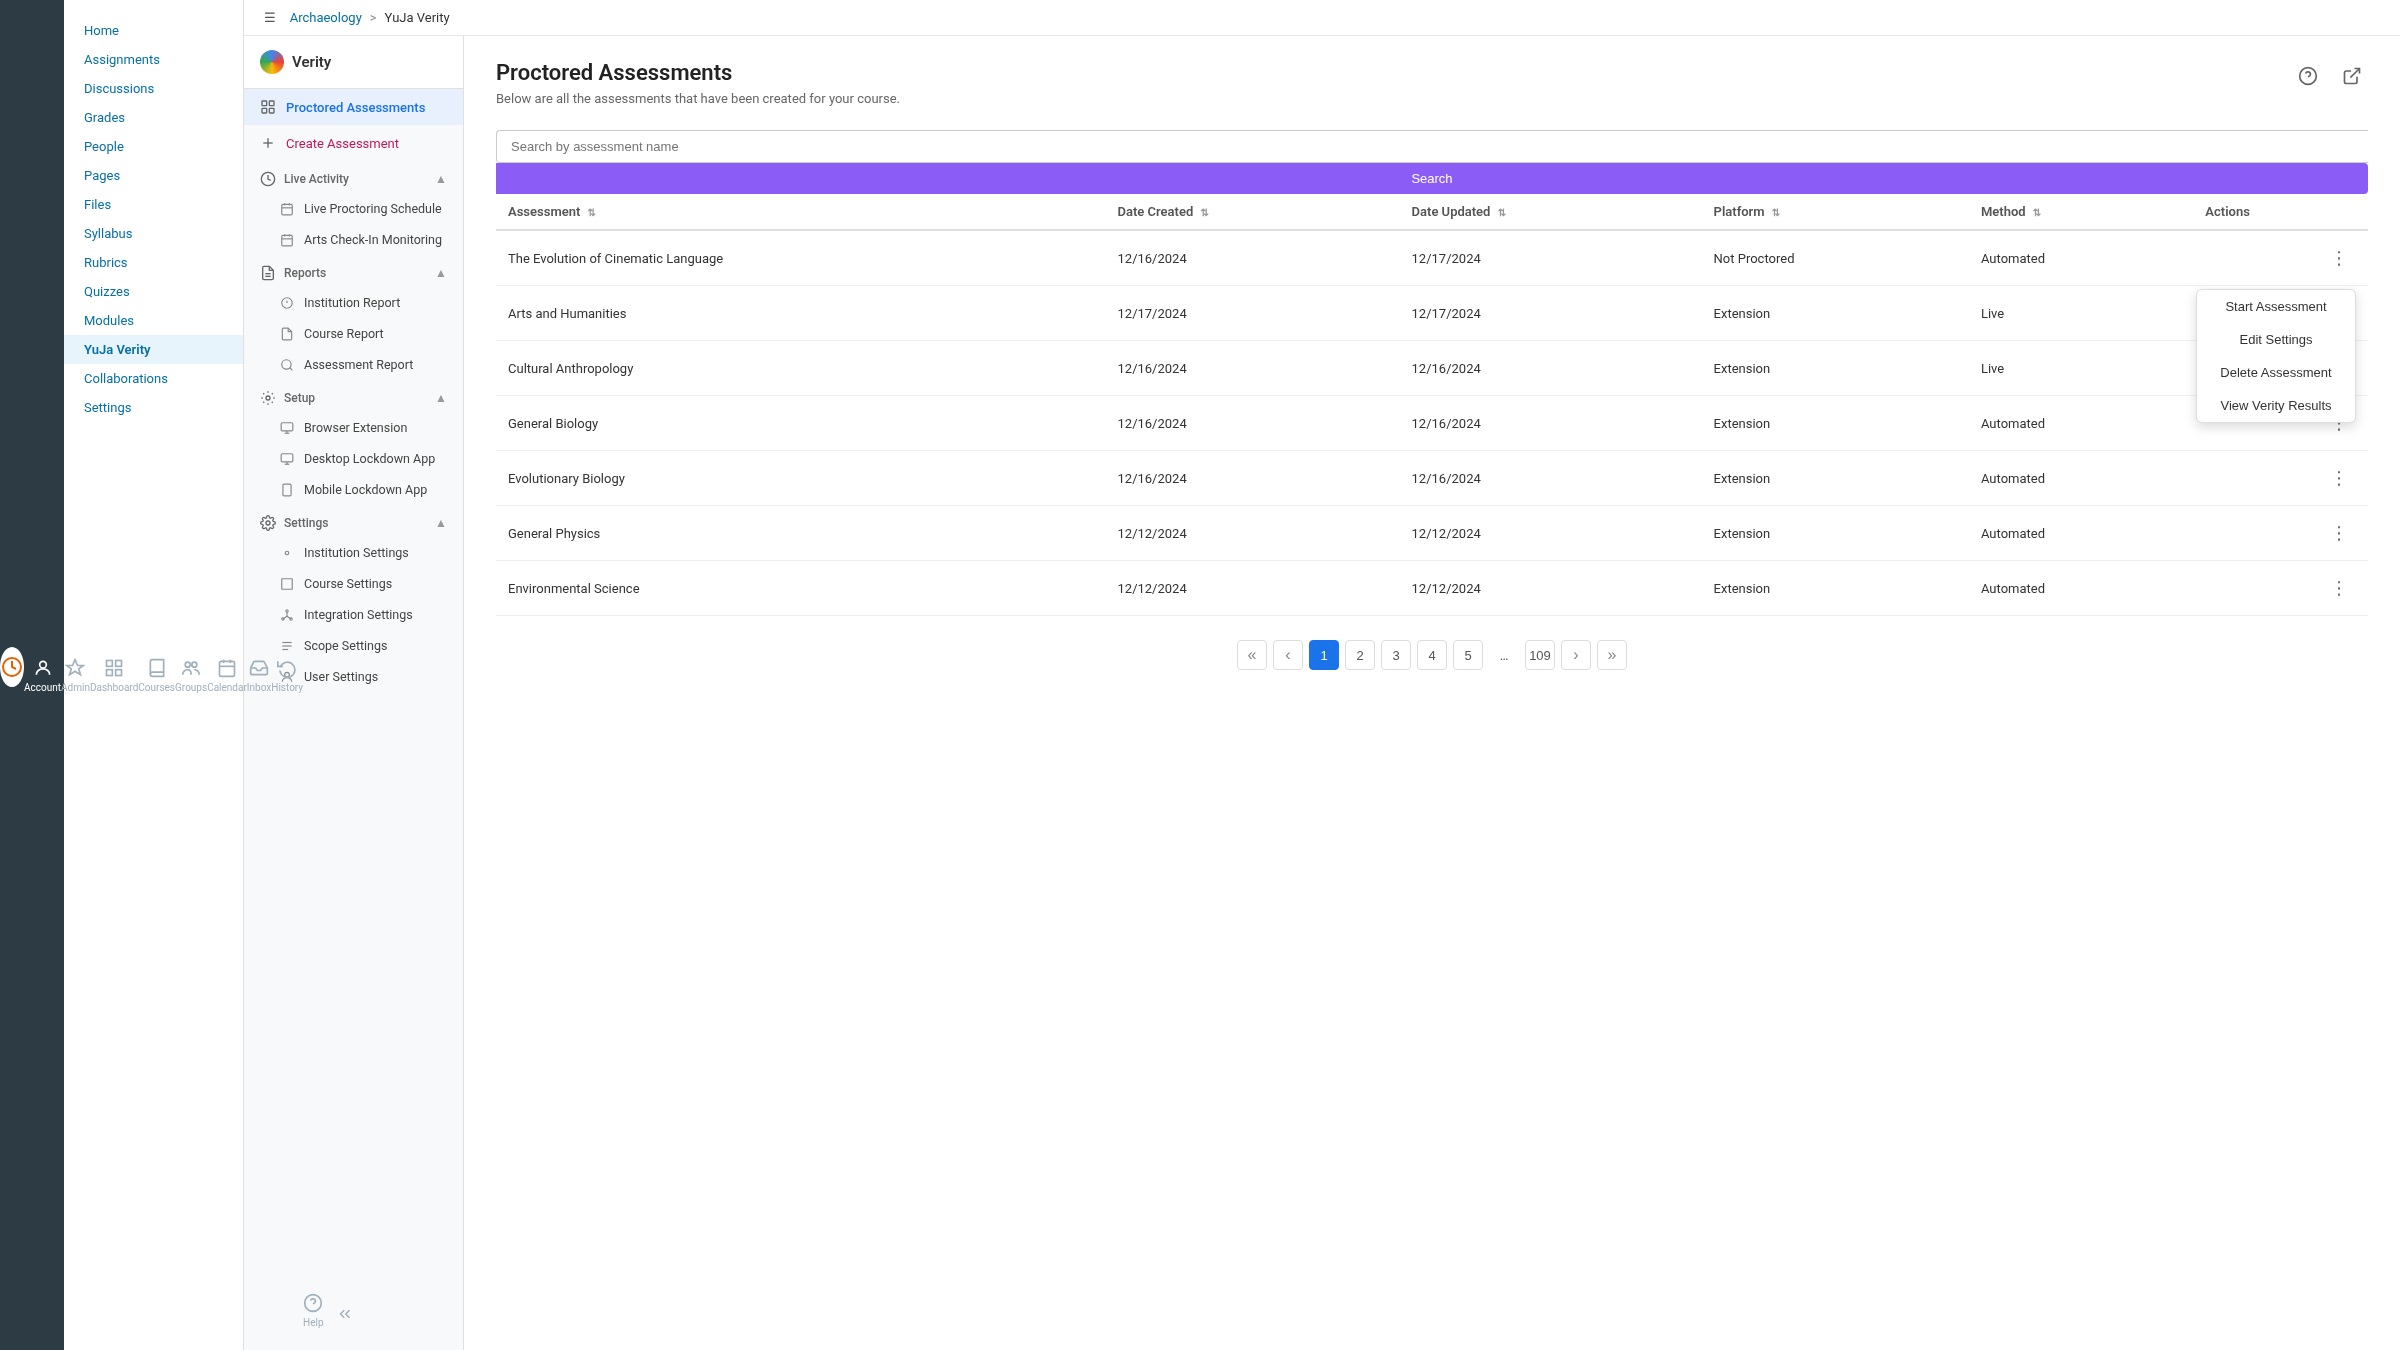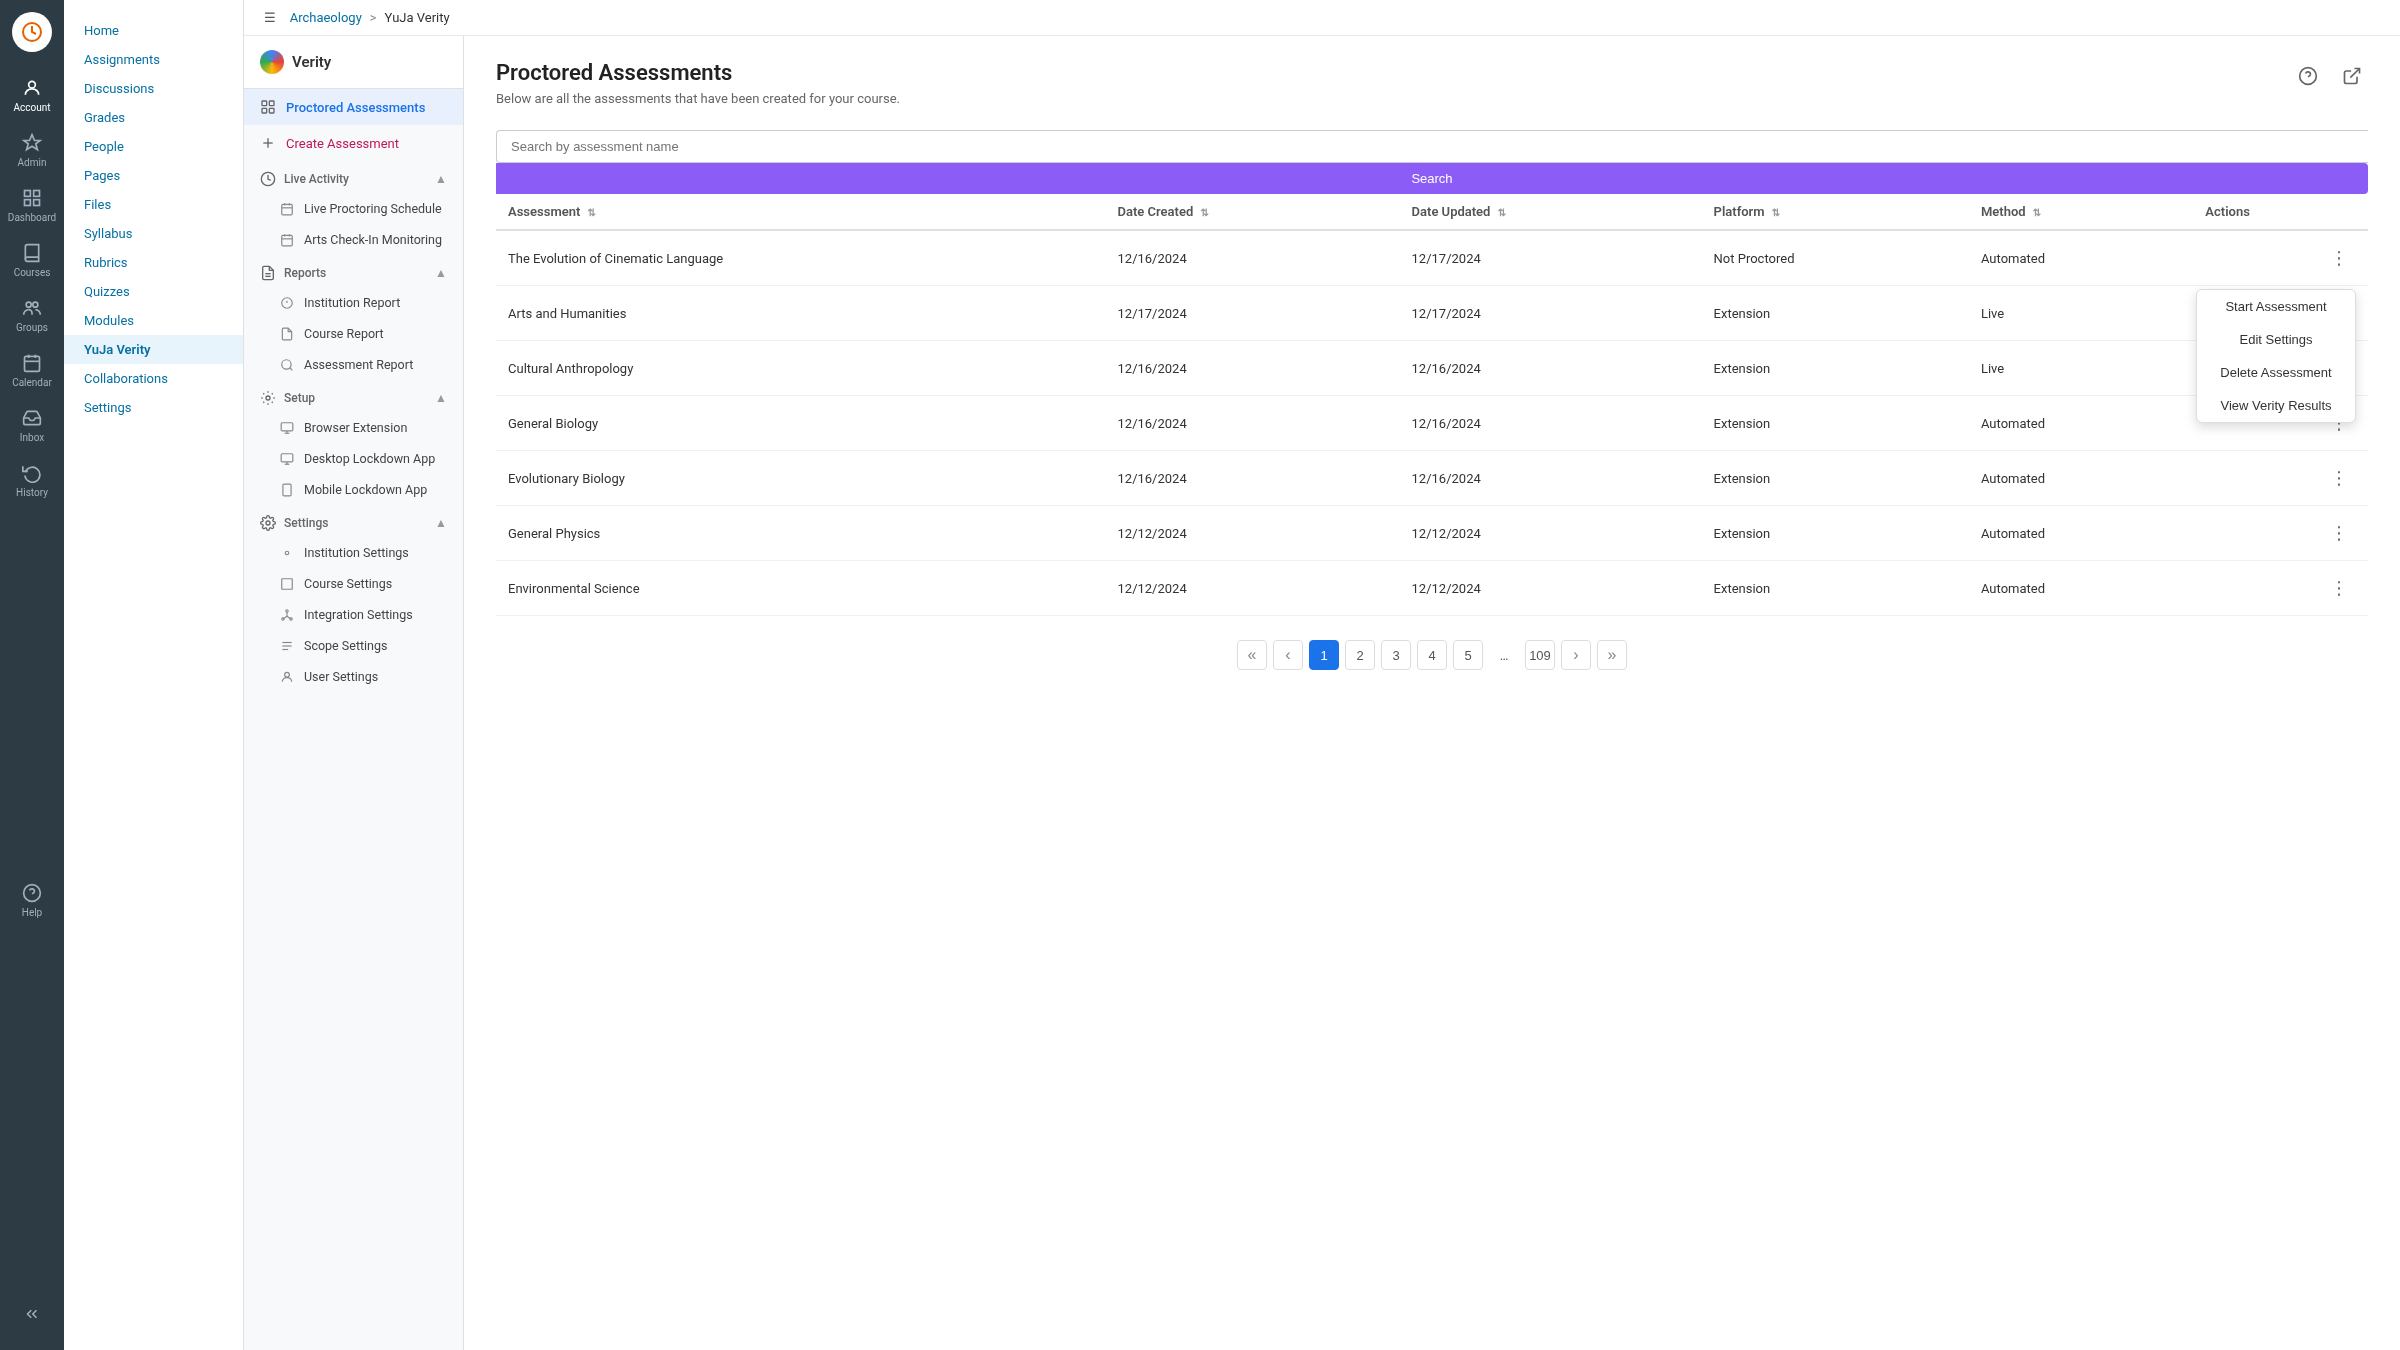--- a/index.html
+++ b/index.html
@@ -3,21 +3,20 @@
   <meta charset="utf-8">
   <style>
     * { box-sizing: border-box; margin: 0; padding: 0; }
     body { font-family: -apple-system, BlinkMacSystemFont, 'Segoe UI', Roboto, sans-serif; background: #f5f5f5; display: flex; height: 100vh; overflow: hidden; font-size: 14px; }
 
     
     .nav-rail {
       width: 64px;
       background: #2d3b45;
       display: flex;
-      flex-direction: column;
       align-items: center;
       padding: 12px 0;
       flex-shrink: 0;
       z-index: 10;
     }
     .nav-rail .logo {
       width: 40px; height: 40px;
       background: #fff;
       border-radius: 50%;
       display: flex; align-items: center; justify-content: center;

